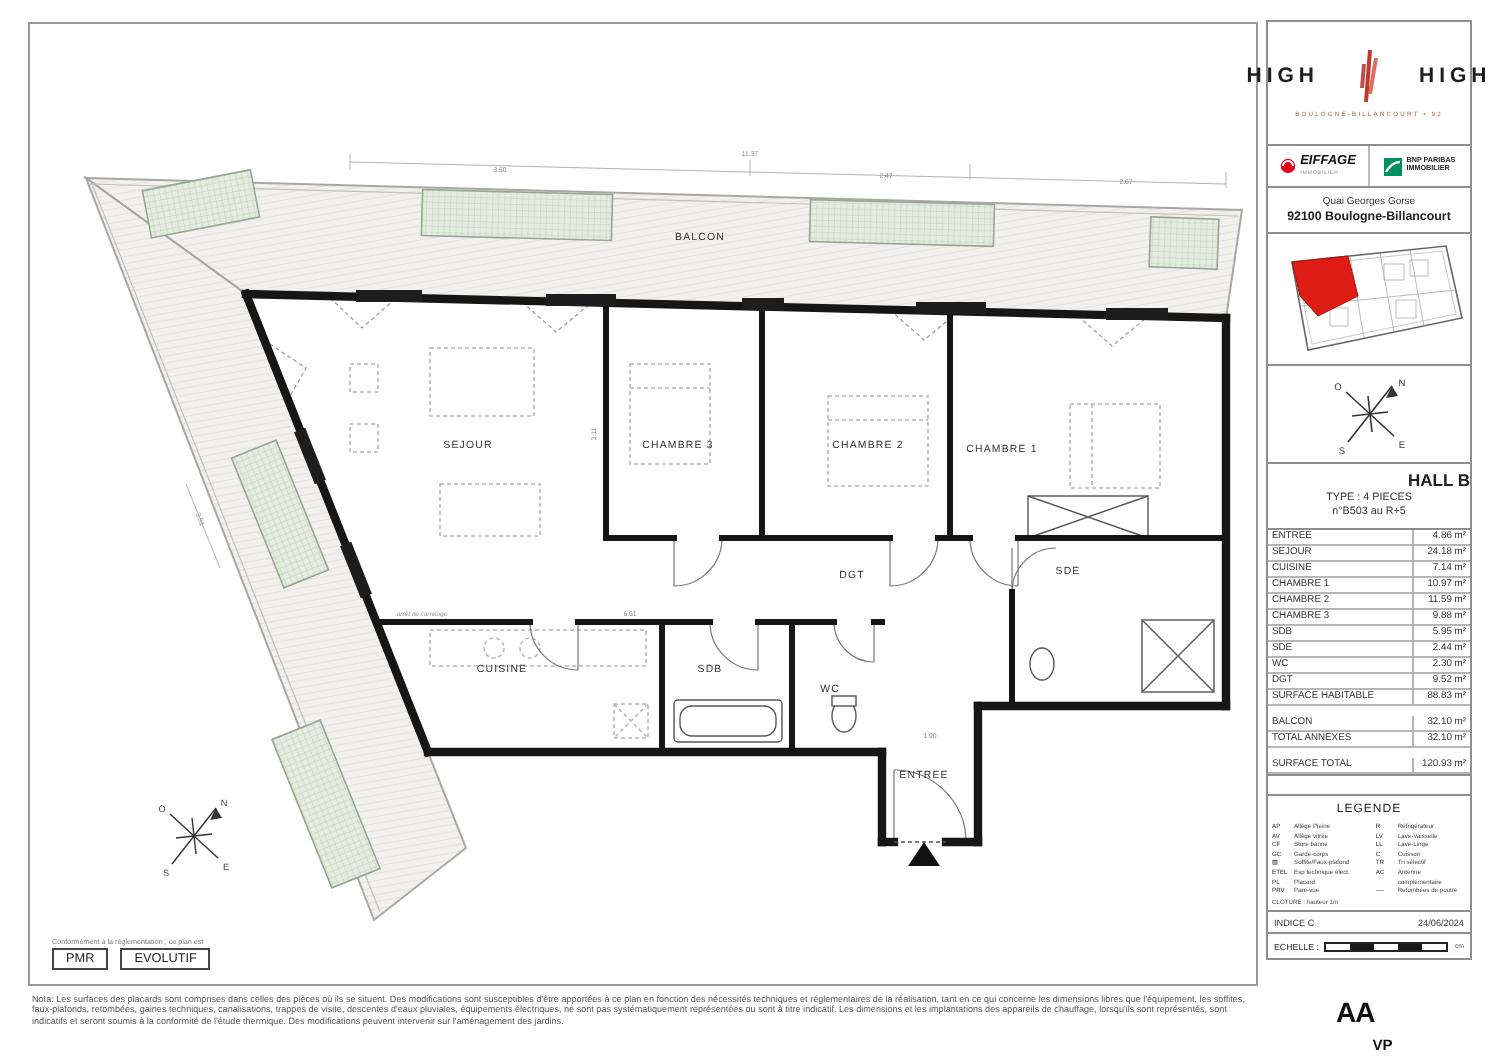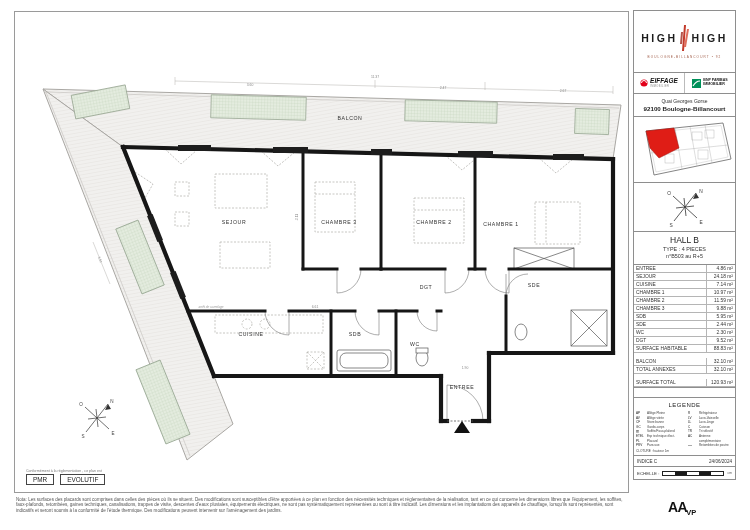--- a/index.html
+++ b/index.html
@@ -10,36 +10,36 @@
   svg text{font-family:"Liberation Sans",sans-serif;fill:#3a3a3a;}
   .room-label{font-size:5.2px;letter-spacing:.6px;fill:#333;}
   .dim-label{font-size:3.4px;fill:#8a8a8a;}
   .tiny-note{font-size:3.2px;fill:#999;font-style:italic;}
   .compass-letter{font-size:4.6px;fill:#444;}
 
   
   .panel{position:absolute;left:633px;top:11px;width:103px;}
   .pbox{border:1px solid #8e8e8e;background:#fff;margin-top:-1px;position:relative;box-sizing:border-box;}
   .logo-box{height:63px;display:flex;flex-direction:column;align-items:center;justify-content:center;}
-  .hl-row{display:flex;align-items:center;gap:2px;}
+  .hl-row{display:flex;align-items:center;gap:20px;}
   .hl-word{font-weight:bold;font-size:10.5px;letter-spacing:2.5px;color:#1c1c1c;}
   .hl-sub{margin-top:4px;font-size:3.1px;letter-spacing:1.1px;color:#a3604c;}
   .dev-box{height:22px;display:flex;}
   .dev-cell{flex:1;display:flex;align-items:center;justify-content:center;gap:2px;border-right:1px solid #bbb;}
   .dev-cell:last-child{border-right:none;}
   .eiffage-txt{font-size:6.5px;font-weight:bold;font-style:italic;color:#111;line-height:1;}
   .eiffage-sub{font-size:2.6px;color:#888;letter-spacing:.4px;}
   .bnp-txt{font-size:3.6px;font-weight:bold;color:#222;line-height:1.1;}
   .addr-box{height:24px;display:flex;flex-direction:column;align-items:center;justify-content:center;}
   .addr1{font-size:5px;color:#333;}
   .addr2{font-size:6.2px;font-weight:bold;color:#222;margin-top:1px;}
   .keyplan-box{height:67px;display:flex;align-items:center;justify-content:center;}
   .compass-box{height:50px;display:flex;align-items:center;justify-content:center;}
   .title-box{height:34px;text-align:center;padding-top:3px;}
-  .hall{font-size:8.5px;font-weight:normal;color:#222;}
+  .hall{font-size:8.5px;font-weight:bold;color:#222;text-align:right;}
   .type{font-size:5.4px;color:#333;margin-top:1px;}
   .num{font-size:5.4px;color:#333;margin-top:1px;}
   .table-box{font-size:4.9px;}
   .trow{display:flex;border-bottom:1px solid #b5b5b5;height:7px;line-height:7px;}
   .trow .lbl{flex:1;padding-left:2px;color:#333;}
   .trow .val{width:26px;text-align:right;padding-right:2px;border-left:1px solid #b5b5b5;color:#333;}
   .tgap{height:5px;}
   .spacerbox{height:10px;border-left:1px solid #8e8e8e;border-right:1px solid #8e8e8e;background:#fff;}
   .legend-box{padding:2px 2px 2px 2px;}
   .legend-title{text-align:center;font-size:6px;letter-spacing:.5px;color:#222;margin:2px 0 3px 0;}
@@ -54,21 +54,21 @@
               padding:0 3px;font-size:4.6px;color:#333;}
   .scale-box{height:14px;display:flex;align-items:center;gap:3px;padding:0 3px;font-size:4.4px;color:#333;}
   .scalebar{display:flex;align-items:center;height:3px;border:.5px solid #222;}
   .sseg{width:12px;height:3px;}
   .sseg.b{background:#1a1a1a;}
   .sseg.w{background:#fff;}
   .scale-unit{font-size:3.4px;color:#555;}
 
   .aavp{position:absolute;left:668px;top:498px;color:#111;}
   .aavp .aa{font-size:14px;font-weight:bold;letter-spacing:-.5px;}
-  .aavp .vp{font-size:7.5px;font-weight:bold;position:relative;top:3px;left:-1px;}
+  .aavp .vp{font-size:7.5px;font-weight:bold;position:relative;top:14px;left:-1px;}
 
   .nota{position:absolute;left:16px;top:497px;width:608px;font-size:4.55px;line-height:5.3px;color:#555;}
 
   .pmr-wrap{position:absolute;left:25px;top:468px;}
   .pmr-note{font-size:3.6px;color:#777;margin-bottom:1px;}
   .pmr-row{display:flex;gap:6px;}
   .pmr-chip{border:1px solid #444;font-size:6.4px;color:#222;padding:1px 6px;background:#fff;}
 </style>
 </head>
 <body>

